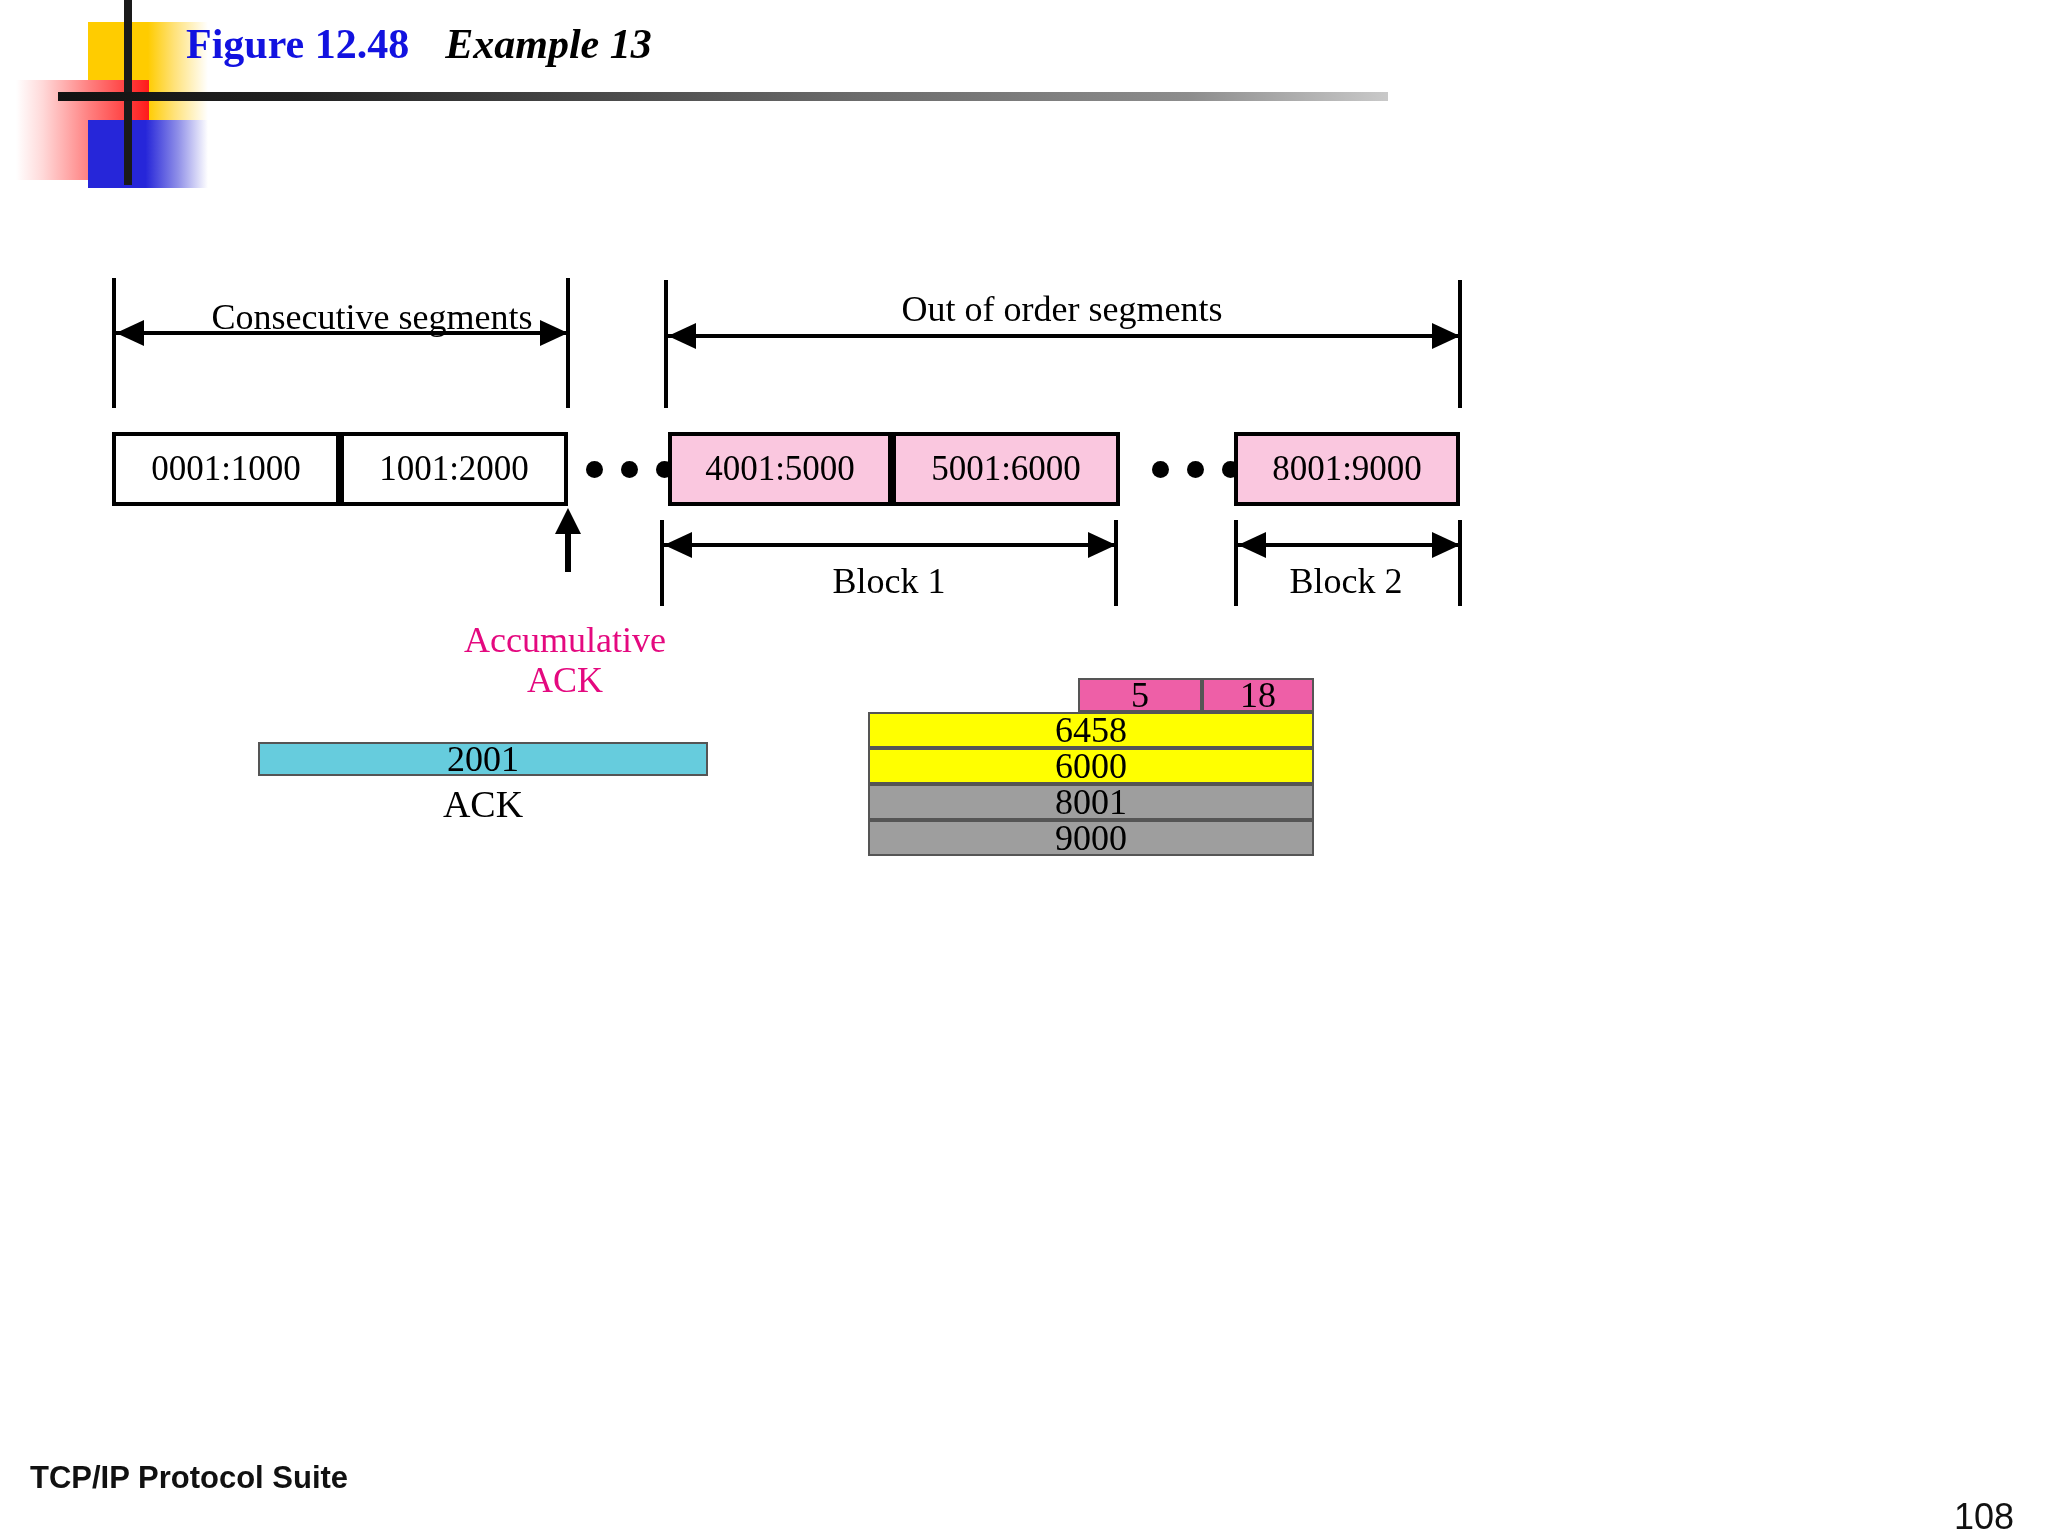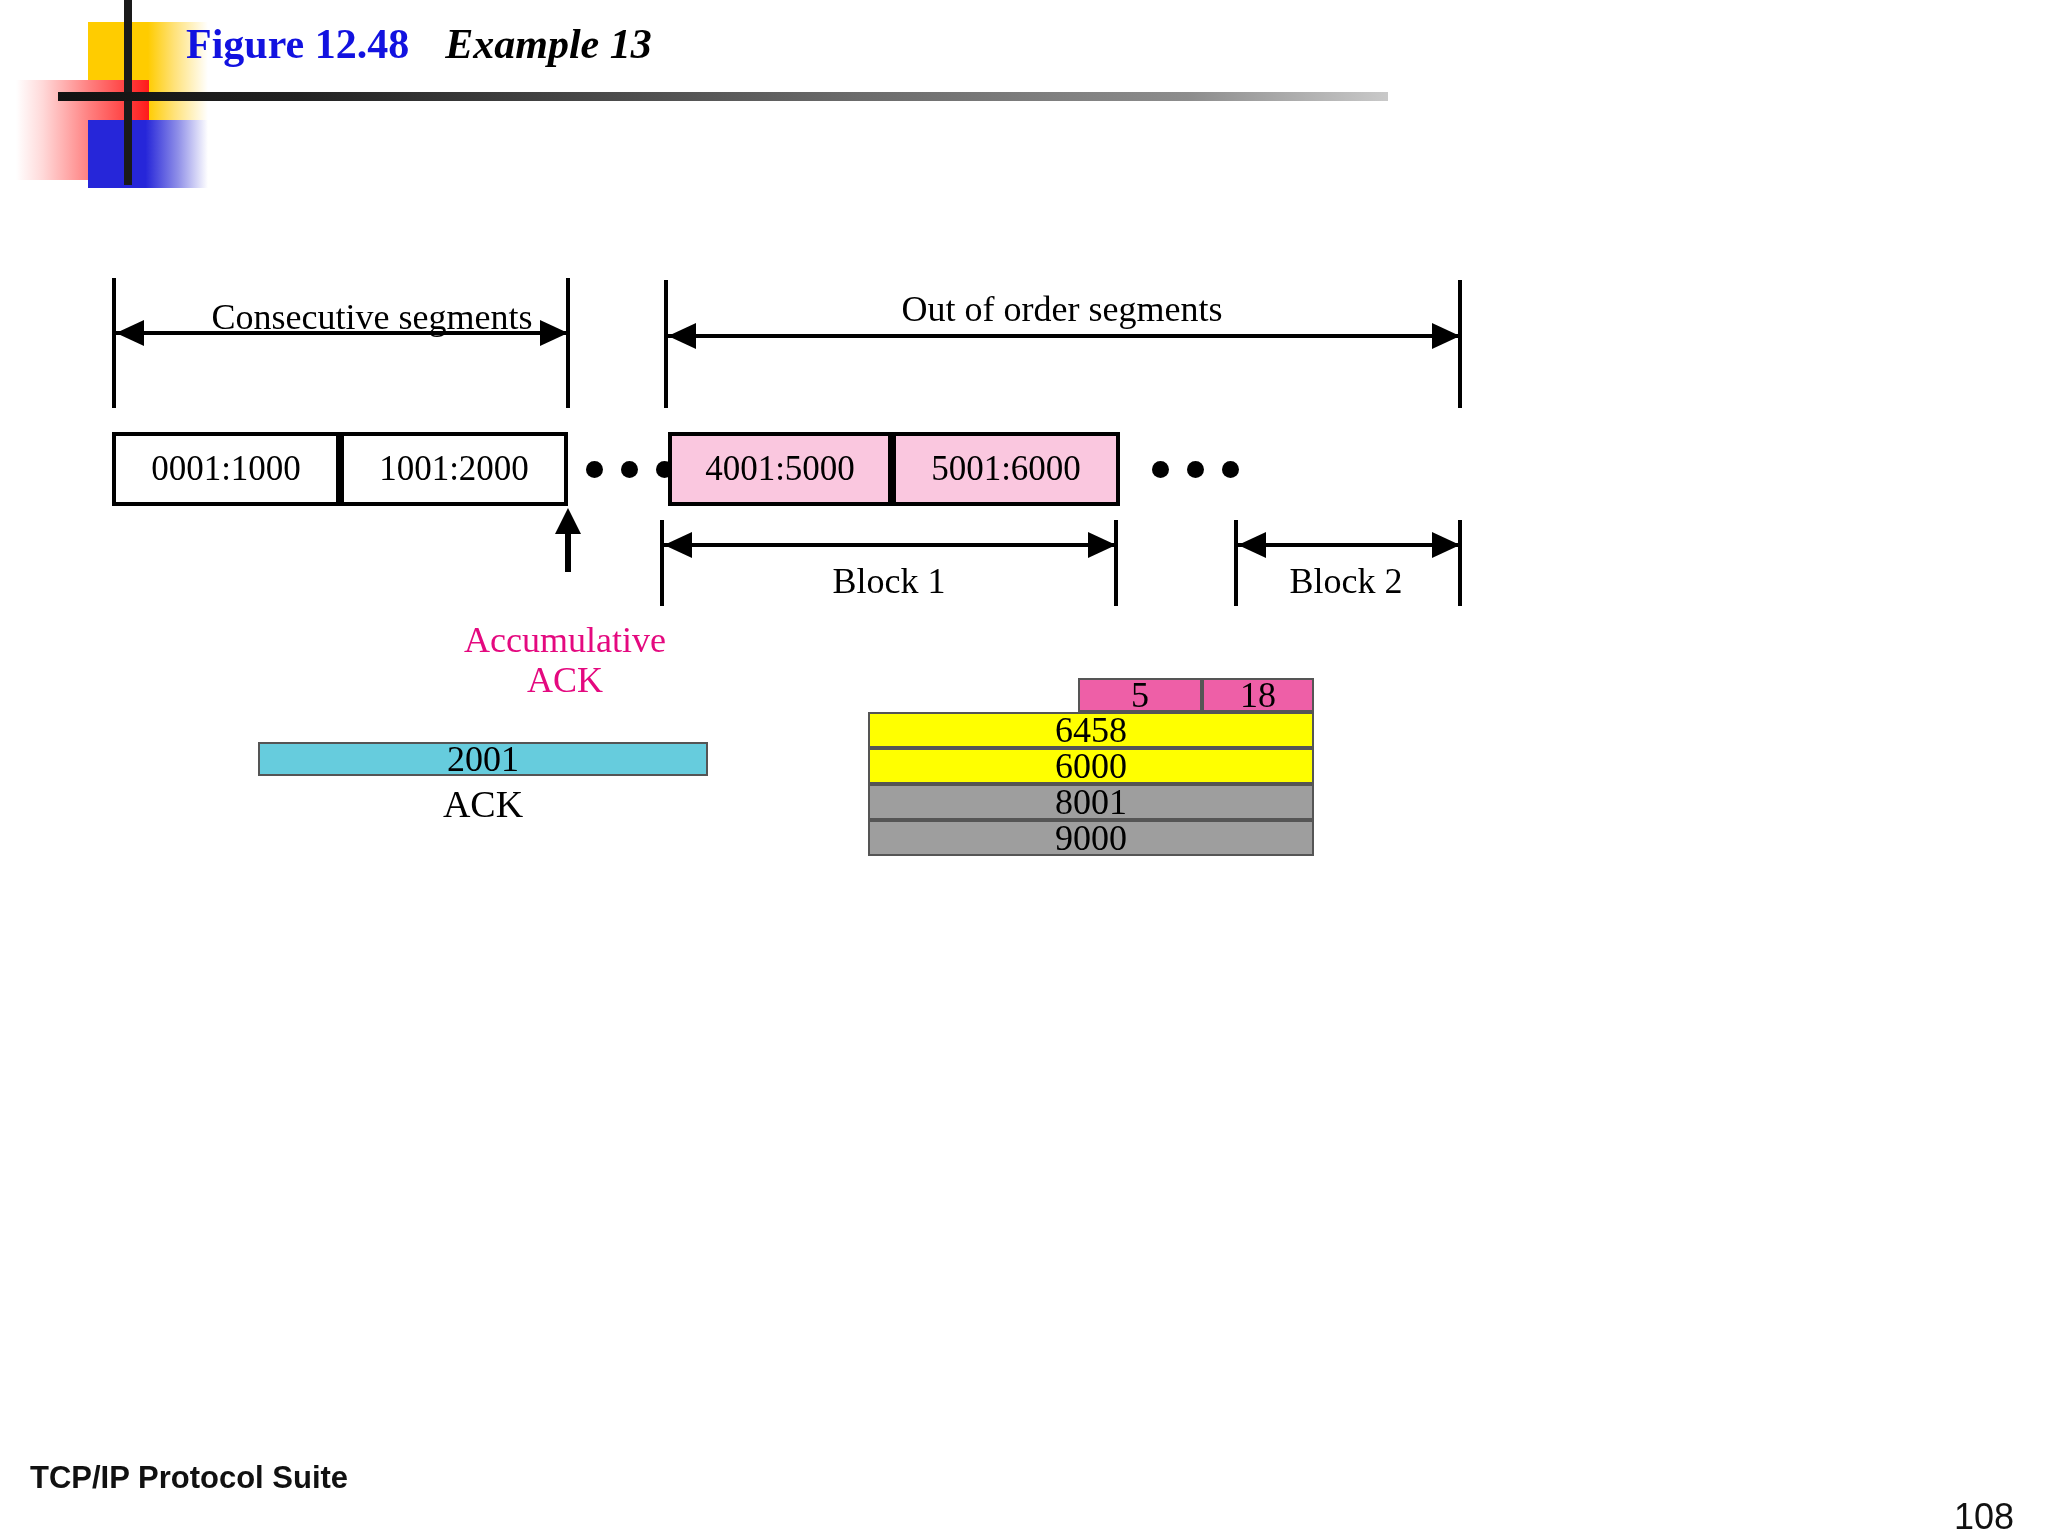--- a/index.html
+++ b/index.html
@@ -241,20 +241,21 @@
 
   <div class="seg-box pink" style="left:668px; top:432px; width:224px; height:74px;">4001:5000</div>
   <div class="seg-box pink" style="left:892px; top:432px; width:228px; height:74px;">5001:6000</div>
 
   <div class="ellipsis" style="left:1152px; top:461px;">
     <span></span>
     <span></span>
     <span></span>
   </div>
 
+  <div class="seg-box pink" style="left:1234px; top:432px; width:226px; height:74px;">8001:9000</div>
 
   <div id="acc-ack-shaft" style="left:565px; top:524px; height:48px;"></div>
   <div id="acc-ack-head" style="left:555px; top:508px;"></div>
   <div id="acc-ack-label" style="left:430px; top:580px; width:270px;margin-top:40px;">
     <span>Accumulative</span><br>
     <span>ACK</span>
   </div>
 
   <div class="vtick" style="left:660px; top:520px; height:86px;"></div>
   <div class="vtick" style="left:1114px; top:520px; height:86px;"></div>

